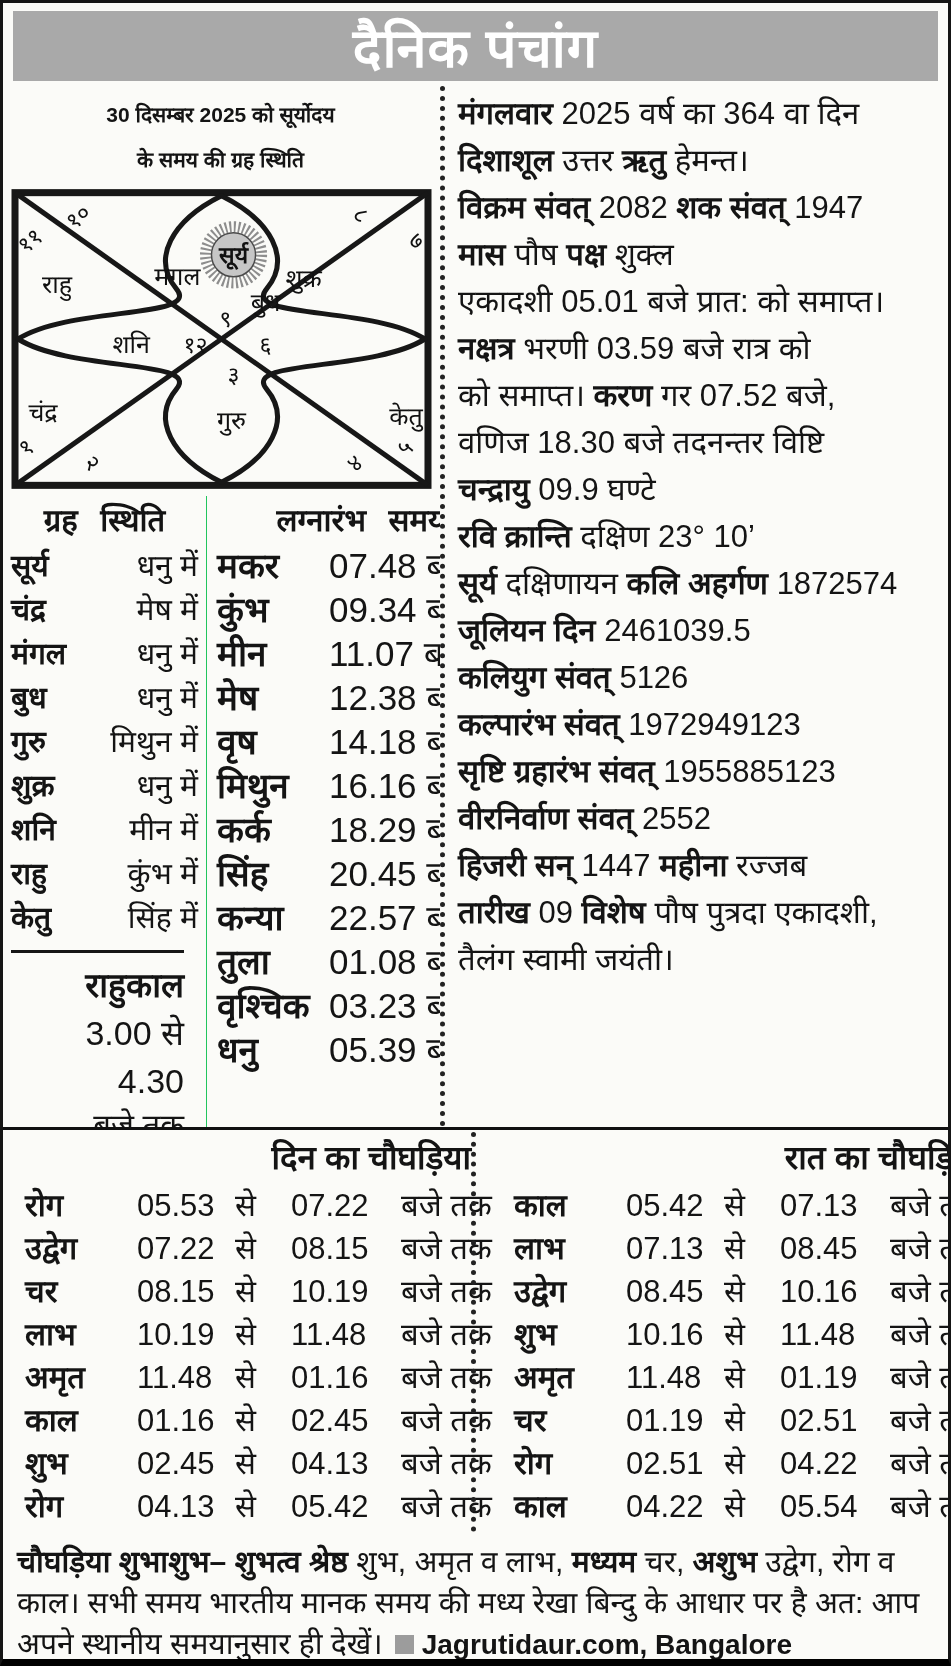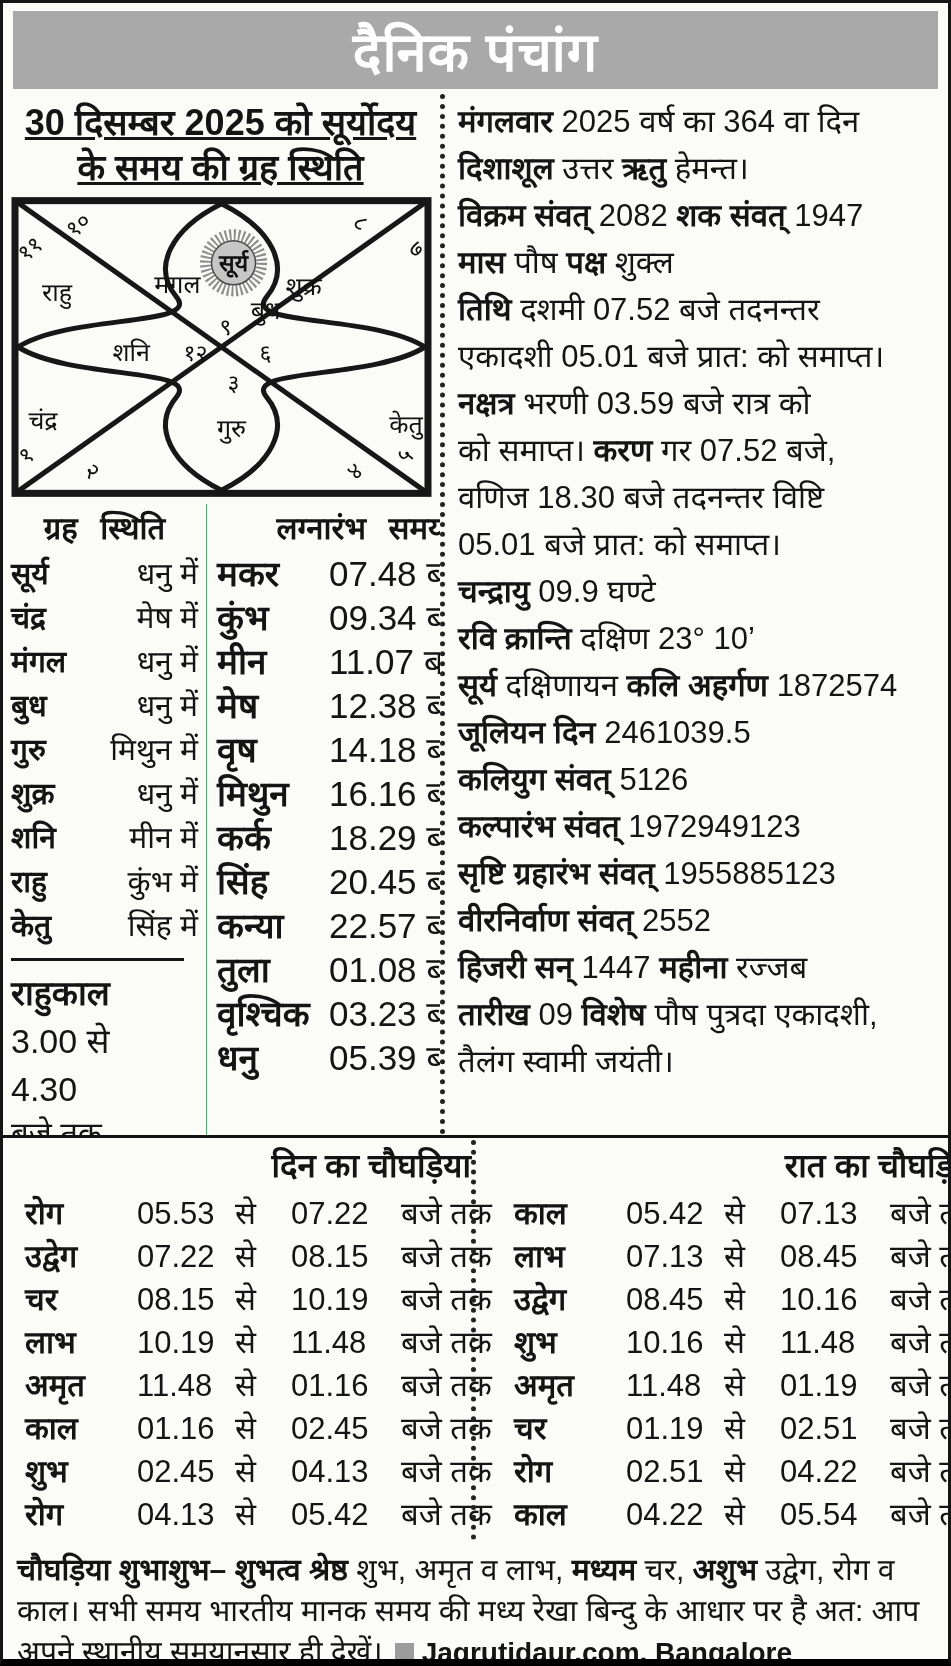--- a/index.html
+++ b/index.html
@@ -3,50 +3,50 @@
 <meta charset="utf-8">
 <style>
   html,body{margin:0;padding:0;background:#e8e8e4;}
   .page{
     width:951px;height:1666px;box-sizing:border-box;position:relative;
     background:#fbfbf8;border:3px solid #151515;border-bottom:7px solid #000;
     font-family:"Liberation Sans","DejaVu Sans",sans-serif;color:#141414;overflow:hidden;
   }
   .b{font-weight:bold;}
   
-  .titlebar{margin:8px 10px 5px 10px;height:78px;background:#a9a9a9;
+  .titlebar{margin:8px 10px 5px 10px;height:70px;background:#a9a9a9;
     display:flex;align-items:center;justify-content:center;}
   .titlebar span{color:#ffffff;font-weight:bold;font-size:54px;letter-spacing:1px;}
   
   .main{display:flex;height:1041px;overflow:hidden;}
   .col-left{width:437px;flex:none;box-sizing:border-box;padding:4px 0 0 8px;overflow:hidden;}
   .col-right{flex:1;box-sizing:border-box;border-left:5px dotted #222;
     padding:4px 18px 0 13px;font-size:31px;line-height:47px;overflow:hidden;}
   .info-line{white-space:nowrap;}
-  .left-heading{font-weight:bold;font-size:36px;line-height:45px;text-align:center;margin:2px 10px 6px 0;text-decoration:underline;}
+  .left-heading{font-weight:bold;font-size:21px;line-height:45px;text-align:center;margin:2px 10px 6px 0;}
   
   .kundali{display:block;width:421px;height:302px;margin:2px 8px 6px 0;}
   .frame{fill:none;stroke:#171717;stroke-width:7;}
   .ln{stroke:#171717;stroke-width:5;}
   .crv{fill:none;stroke:#171717;stroke-width:5;stroke-linecap:round;}
   .sunrays{fill:none;stroke:#8d8d8d;stroke-width:11;stroke-dasharray:2 2.4;}
   .sundisc{fill:#c6c6c6;stroke:#4a4a4a;stroke-width:1.5;}
   .suntext{font-size:23px;font-weight:bold;text-anchor:middle;fill:#111;}
   .pl{font-size:25px;text-anchor:middle;fill:#111;}
   .num{font-size:23px;text-anchor:middle;fill:#111;}
   
   .tables-row{display:flex;align-items:stretch;}
   .graha{width:196px;flex:none;box-sizing:border-box;border-right:1px solid #22c55e;padding:2px 8px 0 0;}
   .lagna{flex:1;box-sizing:border-box;padding:2px 0 0 10px;}
   .tbl-title{font-weight:bold;font-size:31px;line-height:46px;text-align:center;word-spacing:14px;}
   .graha-row{display:flex;justify-content:space-between;font-size:30px;line-height:44px;white-space:nowrap;}
   .graha-row .g-name{font-weight:bold;}
   .lagna-row{display:flex;font-size:35px;line-height:44px;white-space:nowrap;}
   .lagna-row .l-sign{font-weight:bold;width:112px;flex:none;}
-  .rahukaal{margin:10px 14px 0 0;border-top:3px solid #161616;text-align:left;padding-top:8px;}
+  .rahukaal{margin:10px 14px 0 0;border-top:3px solid #161616;text-align:right;padding-top:8px;}
   .rk-title{font-weight:bold;font-size:34px;line-height:48px;}
   .rk-range{font-size:34px;line-height:48px;}
   .rk-suffix{font-size:31px;line-height:42px;}
   
   .section-rule{border-top:3px solid #111;margin:0;}
   .ch-section{display:flex;height:400px;overflow:hidden;padding-top:2px;}
   .ch-left{width:468px;flex:none;box-sizing:border-box;}
   .ch-right{flex:1;box-sizing:border-box;border-left:5px dotted #222;}
   .ch-title{font-weight:bold;font-size:33px;line-height:52px;text-align:right;}
   .ch-row{display:flex;font-size:31px;line-height:43px;white-space:nowrap;}
@@ -235,26 +235,24 @@
             </div>
         </div>
       </div>
     </div>
 
     <div class="col-right">
         <div class="info-line"><span class="b">मंगलवार </span><span>2025 वर्ष का 364 वा दिन</span></div>
         <div class="info-line"><span class="b">दिशाशूल </span><span>उत्तर </span><span class="b">ऋतु </span><span>हेमन्त।</span></div>
         <div class="info-line"><span class="b">विक्रम संवत् </span><span>2082 </span><span class="b">शक संवत् </span><span>1947</span></div>
         <div class="info-line"><span class="b">मास </span><span>पौष </span><span class="b">पक्ष </span><span>शुक्ल</span></div>
-        <div class="info-line"><span class="b">तिथि </span><span>दशमी 07.52 बजे तदनन्तर</span></div>
         <div class="info-line"><span>एकादशी 05.01 बजे प्रात: को समाप्त।</span></div>
         <div class="info-line"><span class="b">नक्षत्र </span><span>भरणी 03.59 बजे रात्र को</span></div>
         <div class="info-line"><span>को समाप्त। </span><span class="b">करण </span><span>गर 07.52 बजे,</span></div>
         <div class="info-line"><span>वणिज 18.30 बजे तदनन्तर विष्टि</span></div>
-        <div class="info-line"><span>05.01 बजे प्रात: को समाप्त।</span></div>
         <div class="info-line"><span class="b">चन्द्रायु </span><span>09.9 घण्टे</span></div>
         <div class="info-line"><span class="b">रवि क्रान्ति </span><span>दक्षिण 23° 10’</span></div>
         <div class="info-line"><span class="b">सूर्य </span><span>दक्षिणायन </span><span class="b">कलि अहर्गण </span><span>1872574</span></div>
         <div class="info-line"><span class="b">जूलियन दिन </span><span>2461039.5</span></div>
         <div class="info-line"><span class="b">कलियुग संवत् </span><span>5126</span></div>
         <div class="info-line"><span class="b">कल्पारंभ संवत् </span><span>1972949123</span></div>
         <div class="info-line"><span class="b">सृष्टि ग्रहारंभ संवत् </span><span>1955885123</span></div>
         <div class="info-line"><span class="b">वीरनिर्वाण संवत् </span><span>2552</span></div>
         <div class="info-line"><span class="b">हिजरी सन् </span><span>1447 </span><span class="b">महीना </span><span>रज्जब</span></div>
         <div class="info-line"><span class="b">तारीख </span><span>09 </span><span class="b">विशेष </span><span>पौष पुत्रदा एकादशी,</span></div>

